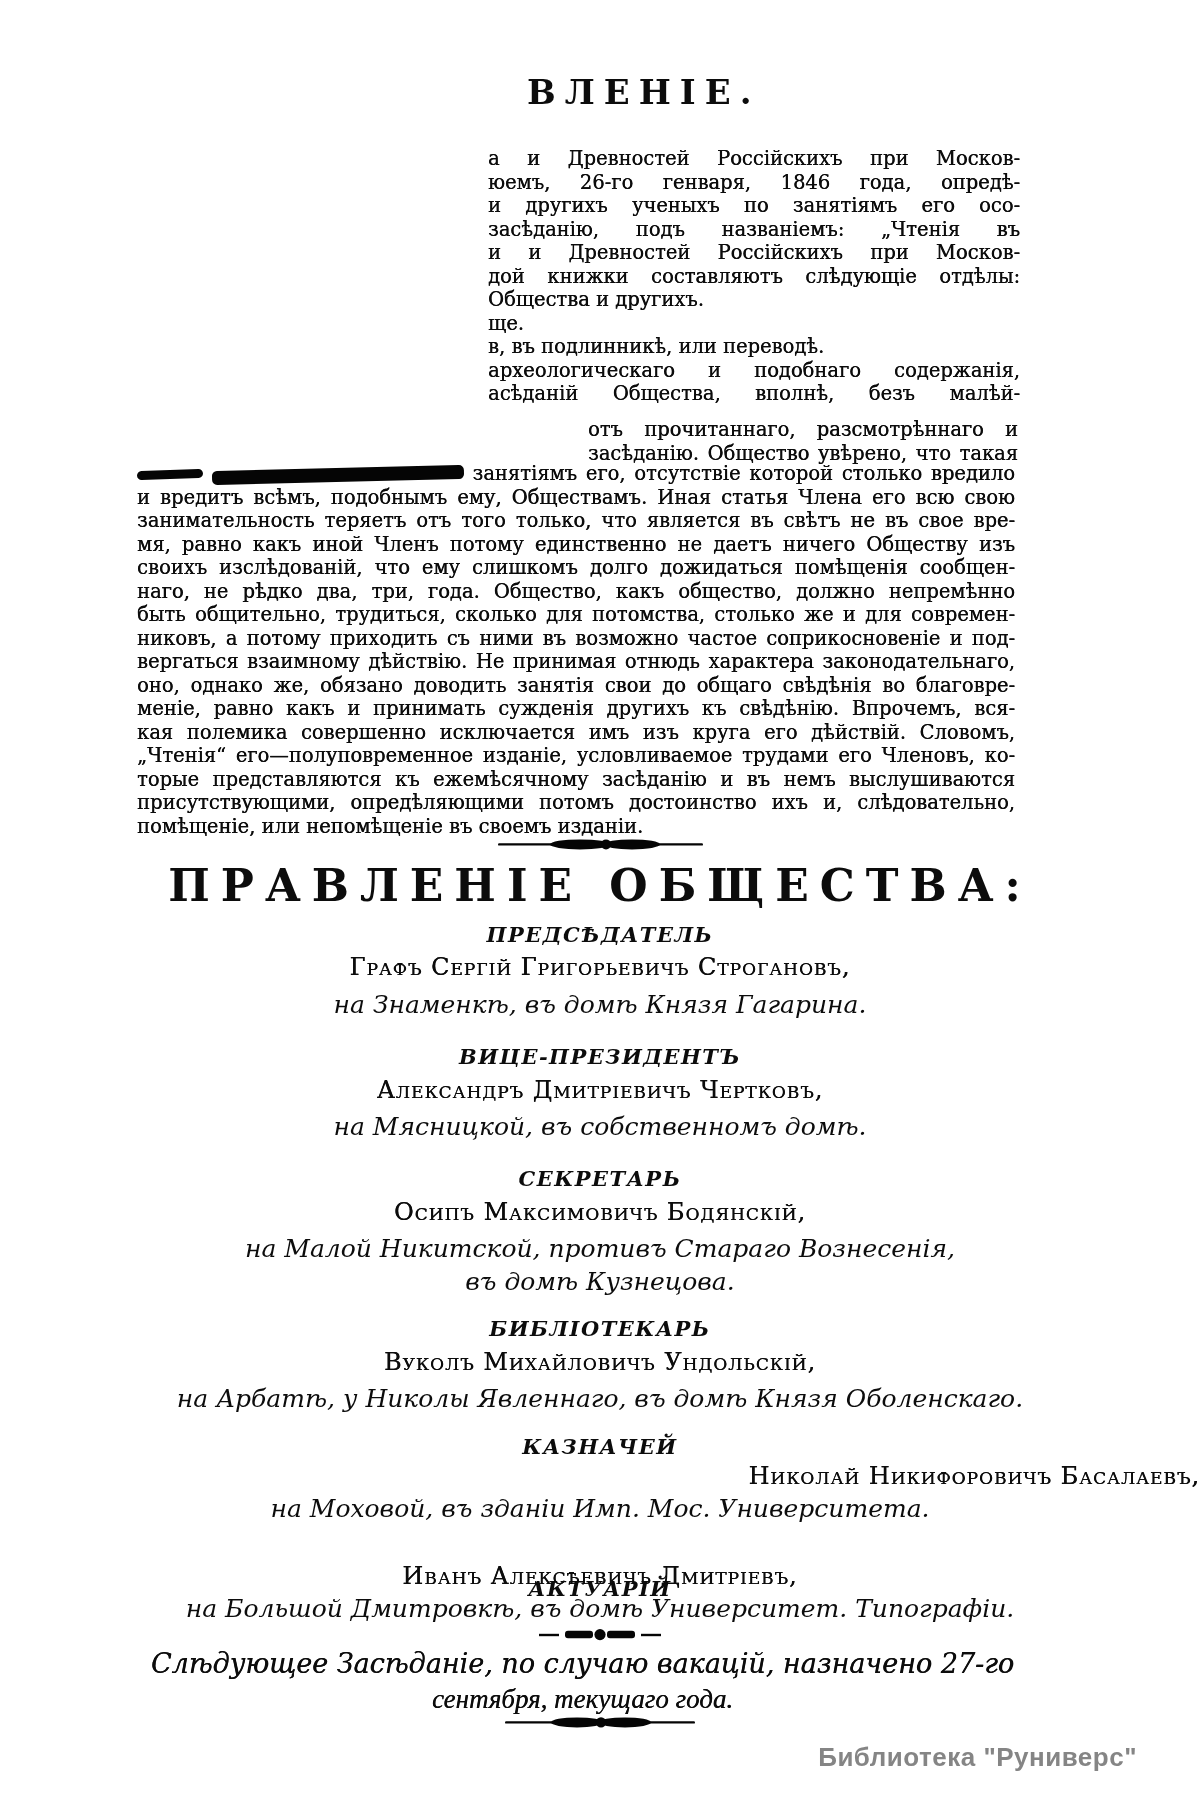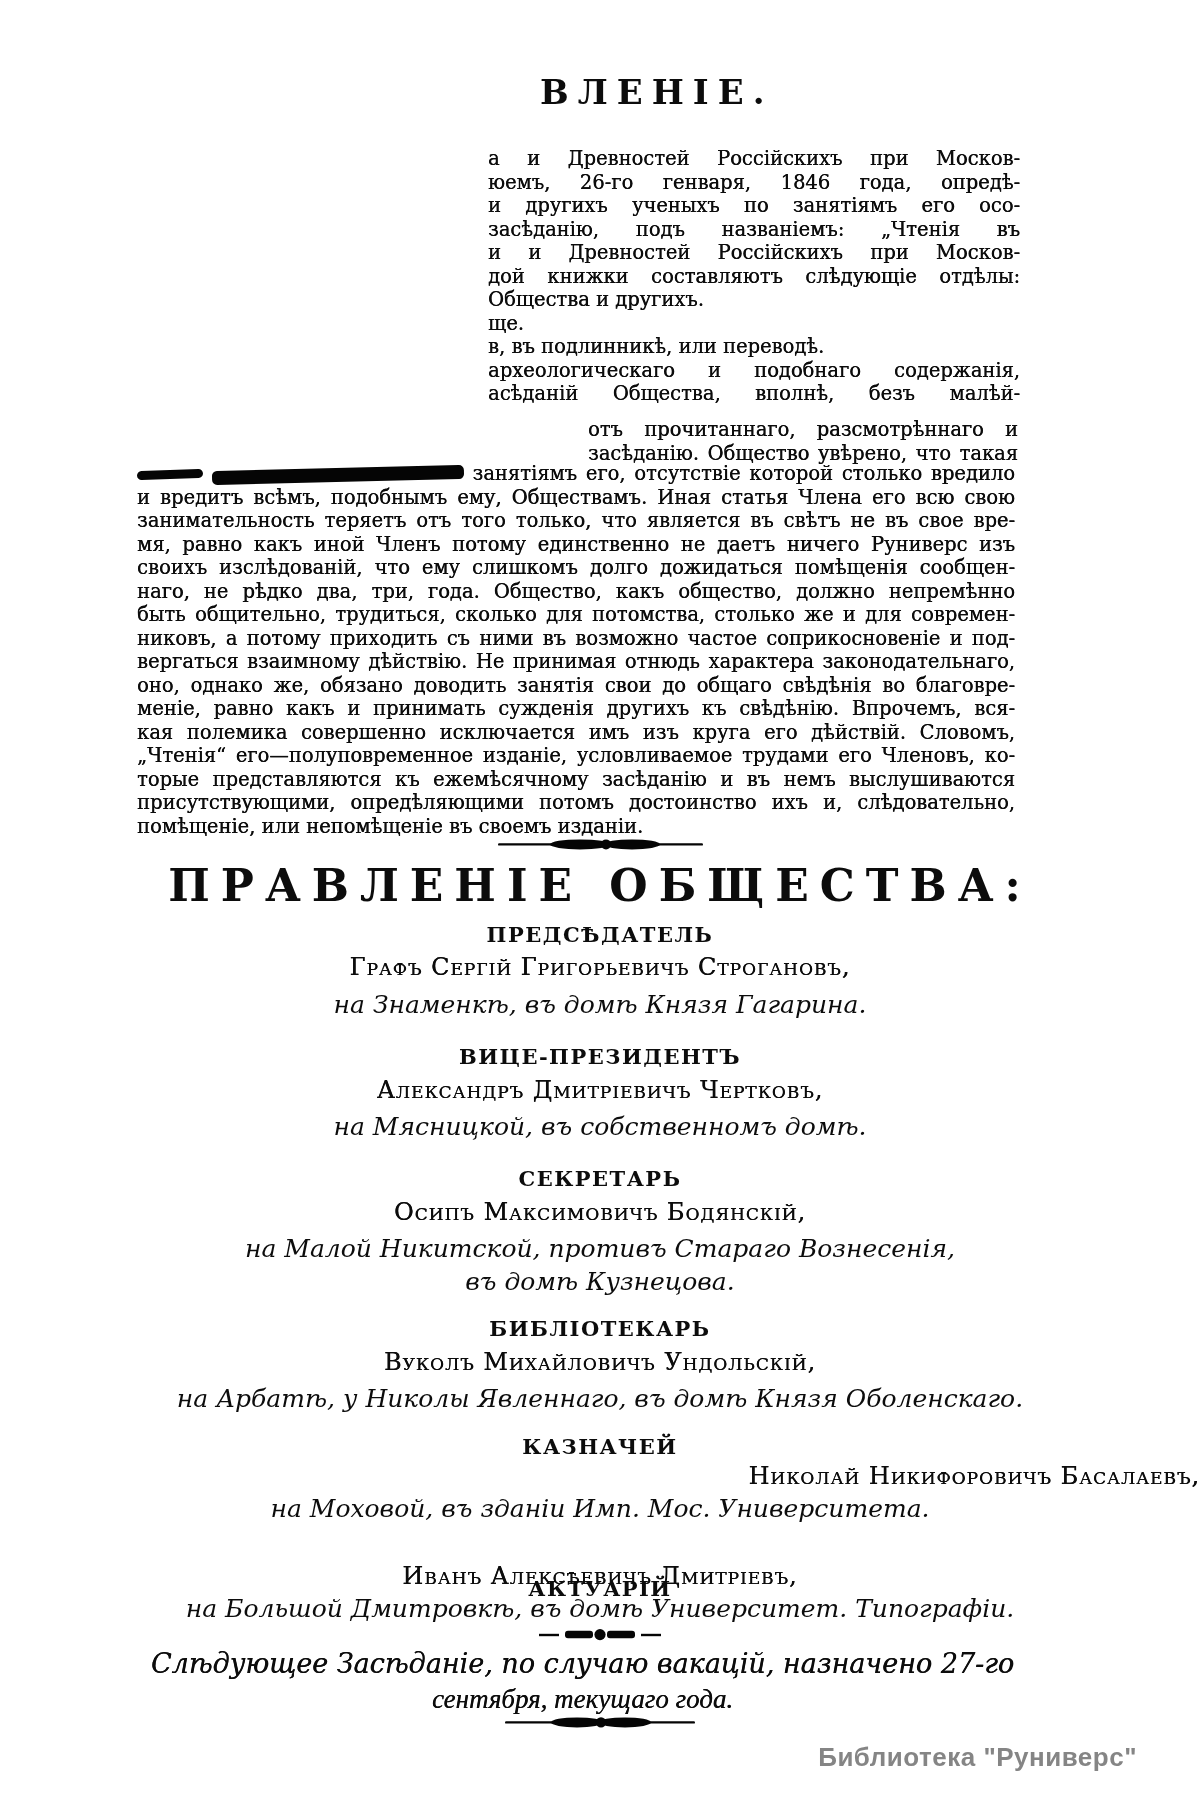--- a/index.html
+++ b/index.html
@@ -5,21 +5,21 @@
   html,body{margin:0;padding:0;}
   body{
     width:1200px;height:1807px;position:relative;
     background:#ffffff;color:#0c0c0c;
     font-family:"DejaVu Serif", serif;
     overflow:hidden;
   }
   .abs{position:absolute;}
   
   .page-title{
-    top:72px;left:540px;
+    top:72px;left:527px;
     font-size:34px;font-weight:bold;letter-spacing:9px;
     white-space:nowrap;
     text-align:right;
   }
   
   .frag{
     top:147px;left:488px;width:532px;
     font-size:19.5px;line-height:23.5px;
     text-shadow:0.3px 0 0 currentColor;
   }
@@ -45,21 +45,21 @@
   }
   .smear.s1{width:66px;height:9px;transform:rotate(-2deg);}
   .smear.s2{width:252px;height:14px;transform:rotate(-1.4deg);}
   
   .board-heading{
     top:860px;left:0;width:1200px;text-align:center;
     font-size:44px;font-weight:bold;letter-spacing:11px;white-space:nowrap;
   }
   .role{
     left:0;width:1200px;text-align:center;
-    font-size:21px;font-weight:bold;letter-spacing:1.5px;
+    font-size:21px;font-weight:bold;letter-spacing:1.5px;font-style:italic;
   }
   .name{
     left:0;width:1200px;text-align:center;
     font-size:24px;font-variant:small-caps;letter-spacing:1px;
     text-shadow:0.3px 0 0 currentColor;
   }
   .addr{
     left:0;width:1200px;text-align:center;
     font-size:25px;font-style:italic;
   }
@@ -100,21 +100,21 @@
 </div>
 
 <div class="abs para">
   <div class="ln">
     <span class="smear s1"></span>
     <span class="smear s2"></span>
     <span>занятіямъ его, отсутствіе которой столько вредило</span>
   </div>
   <div class="ln">и вредитъ всѣмъ, подобнымъ ему, Обществамъ. Иная статья Члена его всю свою</div>
   <div class="ln">занимательность теряетъ отъ того только, что является въ свѣтъ не въ свое вре-</div>
-  <div class="ln">мя, равно какъ иной Членъ потому единственно не даетъ ничего Руниверс изъ</div>
+  <div class="ln">мя, равно какъ иной Членъ потому единственно не даетъ ничего Обществу изъ</div>
   <div class="ln">своихъ изслѣдованій, что ему слишкомъ долго дожидаться помѣщенія сообщен-</div>
   <div class="ln">наго, не рѣдко два, три, года. Общество, какъ общество, должно непремѣнно</div>
   <div class="ln">быть общительно, трудиться, сколько для потомства, столько же и для современ-</div>
   <div class="ln">никовъ, а потому приходить съ ними въ возможно частое соприкосновеніе и под-</div>
   <div class="ln">вергаться взаимному дѣйствію. Не принимая отнюдь характера законодательнаго,</div>
   <div class="ln">оно, однако же, обязано доводить занятія свои до общаго свѣдѣнія во благовре-</div>
   <div class="ln">меніе, равно какъ и принимать сужденія другихъ къ свѣдѣнію. Впрочемъ, вся-</div>
   <div class="ln">кая полемика совершенно исключается имъ изъ круга его дѣйствій. Словомъ,</div>
   <div class="ln">„Чтенія“ его—полуповременное изданіе, условливаемое трудами его Членовъ, ко-</div>
   <div class="ln">торые представляются къ ежемѣсячному засѣданію и въ немъ выслушиваются</div>

